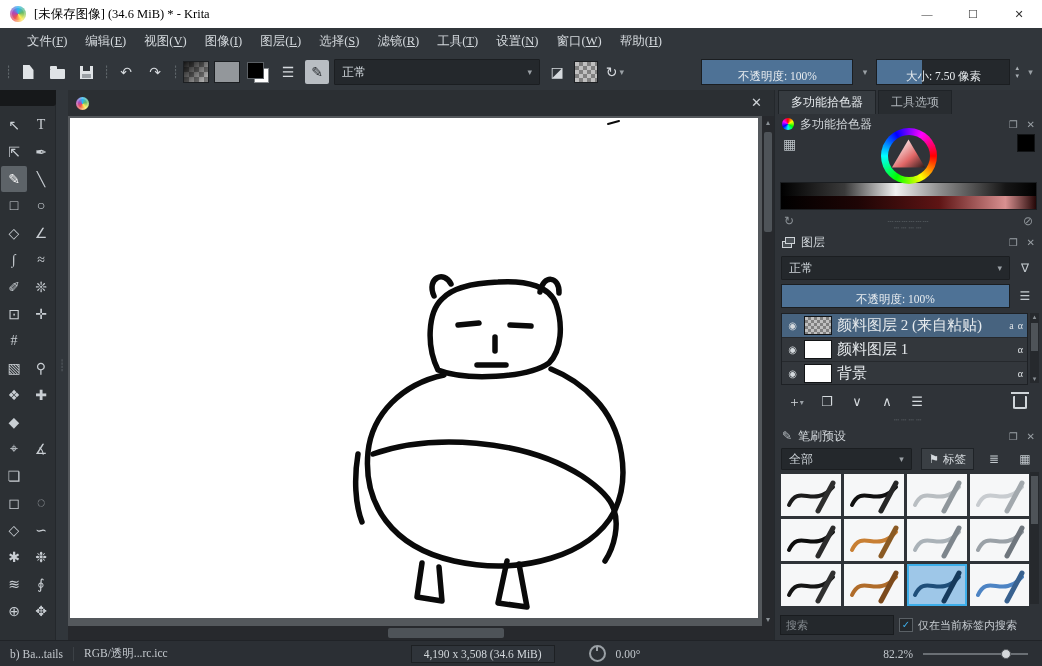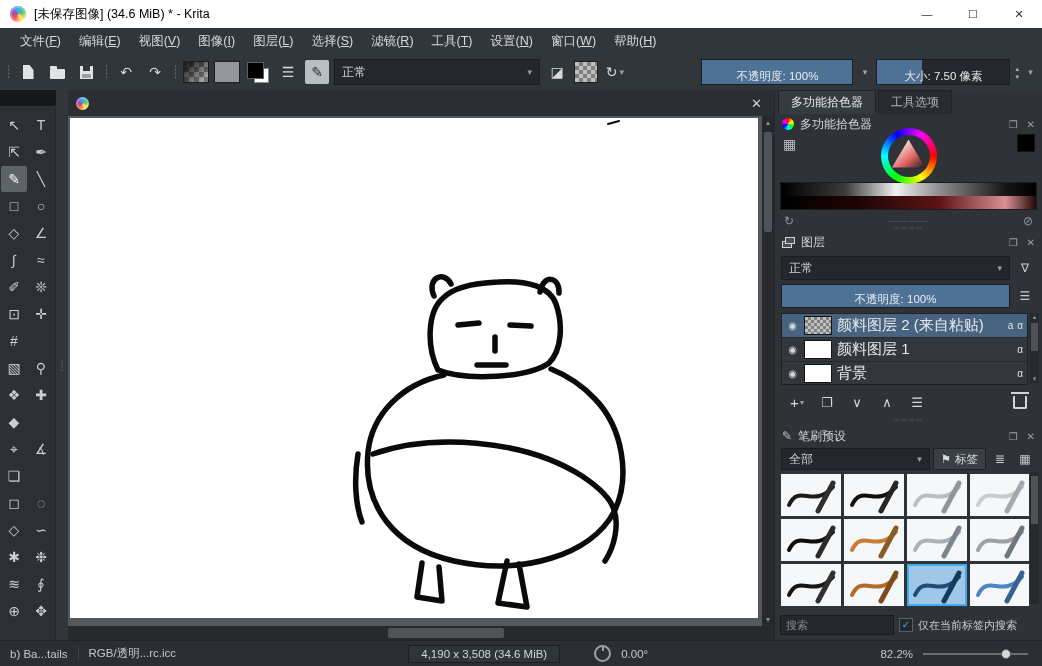--- a/index.html
+++ b/index.html
@@ -1,29 +1,29 @@
 <!DOCTYPE html>
 <html><head>
 <meta charset="utf-8">
 <style>
   html,body{margin:0;padding:0;background:#1a1a1a}
   .screen{position:relative;width:1042px;height:666px;background:#31363b;overflow:hidden;
-    font-family:Liberation Sans, sans-serif;color:#ced4d9;font-size:12px;user-select:none}
+    font-family:Liberation Serif, serif;color:#ced4d9;font-size:12px;user-select:none}
 
   
   .titlebar{position:absolute;top:0;left:0;right:0;height:28px;background:#ffffff;color:#111;display:flex;align-items:center;border-bottom:1px solid #d9d9d9}
   .klogo{width:16px;height:16px;border-radius:50%;margin:0 8px 0 10px;flex:0 0 auto;
     background:conic-gradient(#29b6f6,#66bb6a,#ffee58,#ef5350,#ab47bc,#29b6f6);box-shadow:inset 0 0 0 2px rgba(255,255,255,.25)}
   .klogo.small{width:13px;height:13px;margin:0 7px 0 8px}
   .tb-title{font-size:12.5px;color:#000}
   .winbtns{margin-left:auto;display:flex;height:100%}
   .winbtn{width:46px;height:100%;display:flex;align-items:center;justify-content:center;font-size:11px;color:#333}
 
   
-  .menubar{position:absolute;top:28px;left:0;right:0;height:26px;background:#31363b;border-bottom:1px solid #24282c;display:flex;align-items:center;padding-left:11px;color:#d4d9dd;font-size:12.5px}
+  .menubar{position:absolute;top:28px;left:0;right:0;height:26px;background:#31363b;border-bottom:1px solid #24282c;display:flex;align-items:center;padding-left:18px;color:#d4d9dd;font-size:12.5px}
   .menu-item{padding:0 9px;line-height:25px;white-space:nowrap}
 
   
   .toolbar{position:absolute;top:54px;left:0;right:0;height:36px;display:flex;align-items:center;gap:5px;padding:0 5px;border-bottom:1px solid #26292d;background:#31363b}
   .grip{color:#656b70;font-size:12px;width:6px;text-align:center}
   .tbtn{min-width:24px;height:24px;display:flex;align-items:center;justify-content:center;border-radius:2px;font-size:14px;color:#d6dade;gap:2px}
   .tbtn.narrow{min-width:13px;font-size:9px;color:#9aa0a5}
   .i-doc{width:11px;height:14px;background:#dfe3e6;clip-path:polygon(0 0,64% 0,100% 36%,100% 100%,0 100%)}
   .i-folder{width:15px;height:10px;background:#dfe3e6;border-radius:1px;position:relative;margin-top:4px}
   .i-folder::before{content:"";position:absolute;top:-3px;left:0;width:7px;height:3px;background:#dfe3e6;border-radius:1px 1px 0 0}
@@ -125,21 +125,21 @@
   .lbtn .mini{font-size:8px;color:#9aa0a5}
   .flexsp{flex:1}
   .trash{position:relative;width:10px;height:11px;border:2px solid #d0d5d9;border-top:none;border-radius:1px 1px 2px 2px}
   .trash::before{content:"";position:absolute;left:-4px;right:-4px;top:-4px;height:2px;background:#d0d5d9}
   .i-layers{position:relative;width:13px;height:11px}
   .i-layers::before,.i-layers::after{content:"";position:absolute;width:8px;height:5px;border:1px solid #cfd4d8;background:#4a5055}
   .i-layers::before{left:0;bottom:0}
   .i-layers::after{right:0;top:0}
 
   .presets-docker{position:absolute;top:336px;left:0;right:0;bottom:0}
-  .filter-row{display:flex;align-items:center;gap:3px;margin:3px 6px 0;height:20px}
+  .filter-row{display:flex;align-items:center;gap:9px;margin:3px 6px 0;height:20px}
   .filter-dd{flex:1;height:20px}
   .tag-btn{height:20px;display:flex;align-items:center;gap:4px;background:#3a3f44;border:1px solid #1f2327;padding:0 7px;font-size:11.5px;color:#d5dade}
   .preset-grid{display:grid;grid-template-columns:repeat(4,60px);gap:3px;margin:5px 13px 0 6px;height:132px;overflow:hidden}
   .tile{background:#f6f7f8;position:relative;height:42px}
   .tile svg{position:absolute;inset:0;width:100%;height:100%}
   .tile.sel{background:#9ec7e8;outline:2px solid #3daee9;outline-offset:-2px}
   .pscroll{position:absolute;right:3px;top:46px;width:9px;height:132px;background:#26292d}
   .pscroll .pthumb{position:absolute;left:1px;right:1px;top:4px;height:48px;background:#4e5358}
   .search-row{position:absolute;left:5px;right:4px;bottom:5px;display:flex;align-items:center;gap:5px}
   .search{width:114px;height:20px;background:#24282c;border:1px solid #191c1f;color:#cfd4d8;padding:0 5px;font-size:11px;box-sizing:border-box;font-family:inherit}

